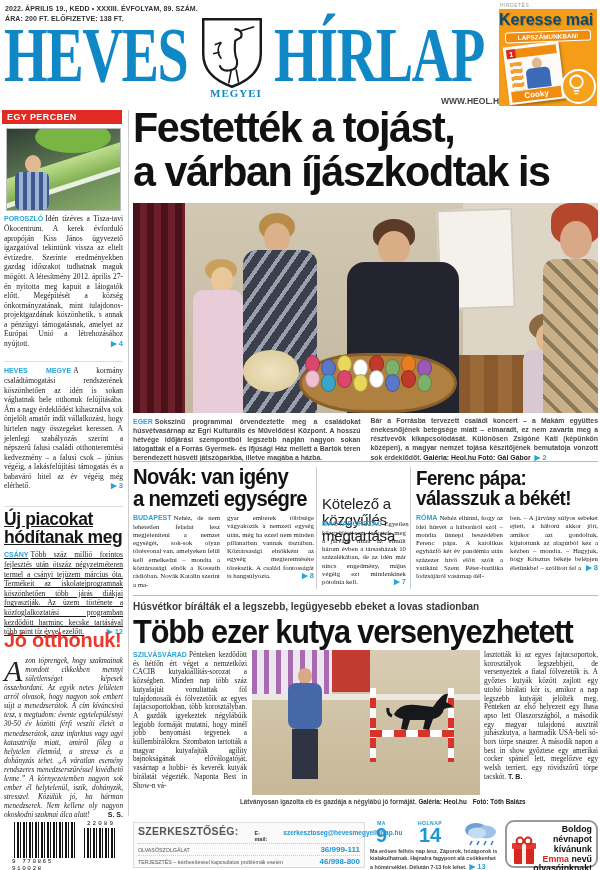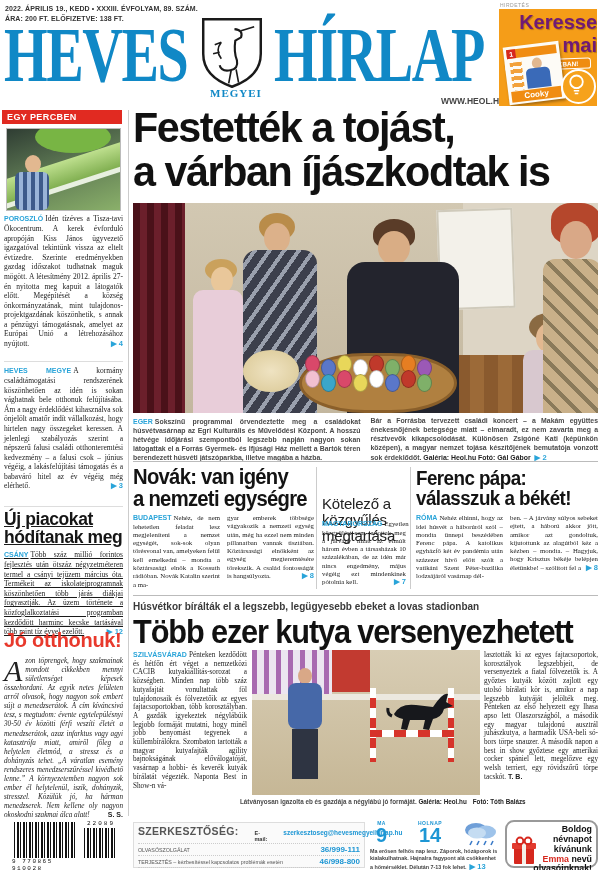--- a/index.html
+++ b/index.html
@@ -11,21 +11,21 @@
   .mh-word{font-family:"Liberation Serif",serif;font-weight:bold;color:#1088c6;font-size:78px;line-height:.95;
            transform:scaleX(.72);transform-origin:left top;white-space:nowrap;letter-spacing:-2px;}
   #mh-heves{left:4px;top:18px;}
   #mh-hirlap{left:274px;top:18px;}
   #mh-megyei{left:210px;top:87px;font-family:"Liberation Serif",serif;font-weight:bold;color:#1088c6;font-size:11px;letter-spacing:1px;}
   #mh-url{left:441px;top:96px;font-size:8.5px;font-weight:bold;color:#444;}
   #crest{left:194px;top:16px;width:76px;height:74px;}
   
   #ad-disclaimer{left:500px;top:2px;font-size:5px;color:#999;letter-spacing:.5px;}
   #ad{left:499px;top:9px;width:98px;height:97px;background:#f59d18;overflow:hidden;}
-  .ad-t{color:#701a75;font-weight:bold;font-size:20px;text-align:right;margin-top:2px;text-shadow:1px 1px 1px rgba(0,0,0,.25);}
+  .ad-t{color:#0c4a6e;font-weight:bold;font-size:16px;text-align:left;margin-top:2px;text-shadow:1px 1px 1px rgba(0,0,0,.25);}
   .ad-pill{margin:2px auto 0;width:84px;background:#ef8c10;border:1px solid #fff;border-radius:3px;color:#fff;
            font-size:6.4px;font-weight:bold;text-align:center;padding:1px 0;transform:rotate(-2deg);}
   #ad-card{left:7px;top:35px;width:56px;height:58px;background:#fdfbf6;transform:rotate(-7deg);box-shadow:1px 2px 3px rgba(0,0,0,.35);}
   #ad-card-top{position:absolute;left:3px;top:3px;right:3px;height:9px;background:#f08c12;}
   #ad-badge{position:absolute;left:3px;top:3px;width:9px;height:9px;background:#d6281e;color:#fff;font-size:7px;font-weight:bold;text-align:center;line-height:9px;}
   #ad-man-head{position:absolute;left:27px;top:14px;width:10px;height:11px;background:#e2b890;border-radius:50%;}
   #ad-man-body{position:absolute;left:20px;top:24px;width:24px;height:20px;background:#3a6ab8;border-radius:5px 5px 0 0;}
   #ad-rows{position:absolute;left:5px;top:16px;width:12px;height:28px;
            background:repeating-linear-gradient(#f2a13a 0 4px,#fdfbf6 4px 7px);}
   #ad-cooky{position:absolute;left:3px;right:3px;bottom:2px;height:11px;background:#f08c12;color:#fff;

